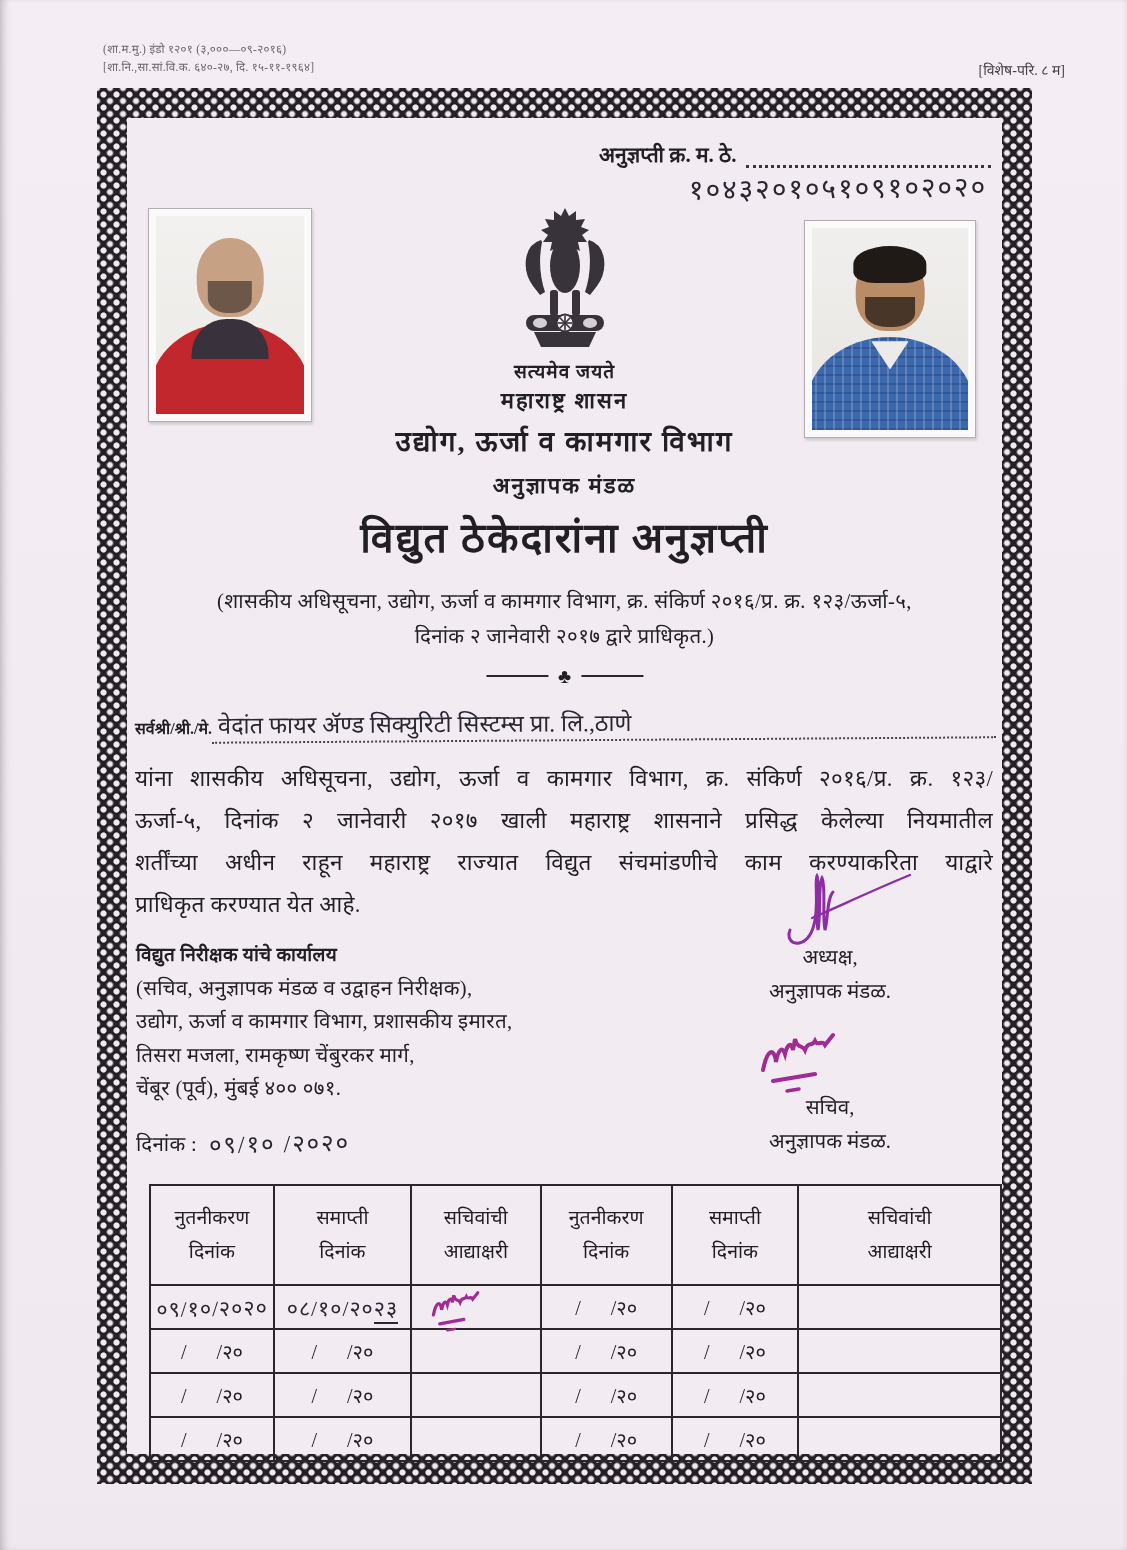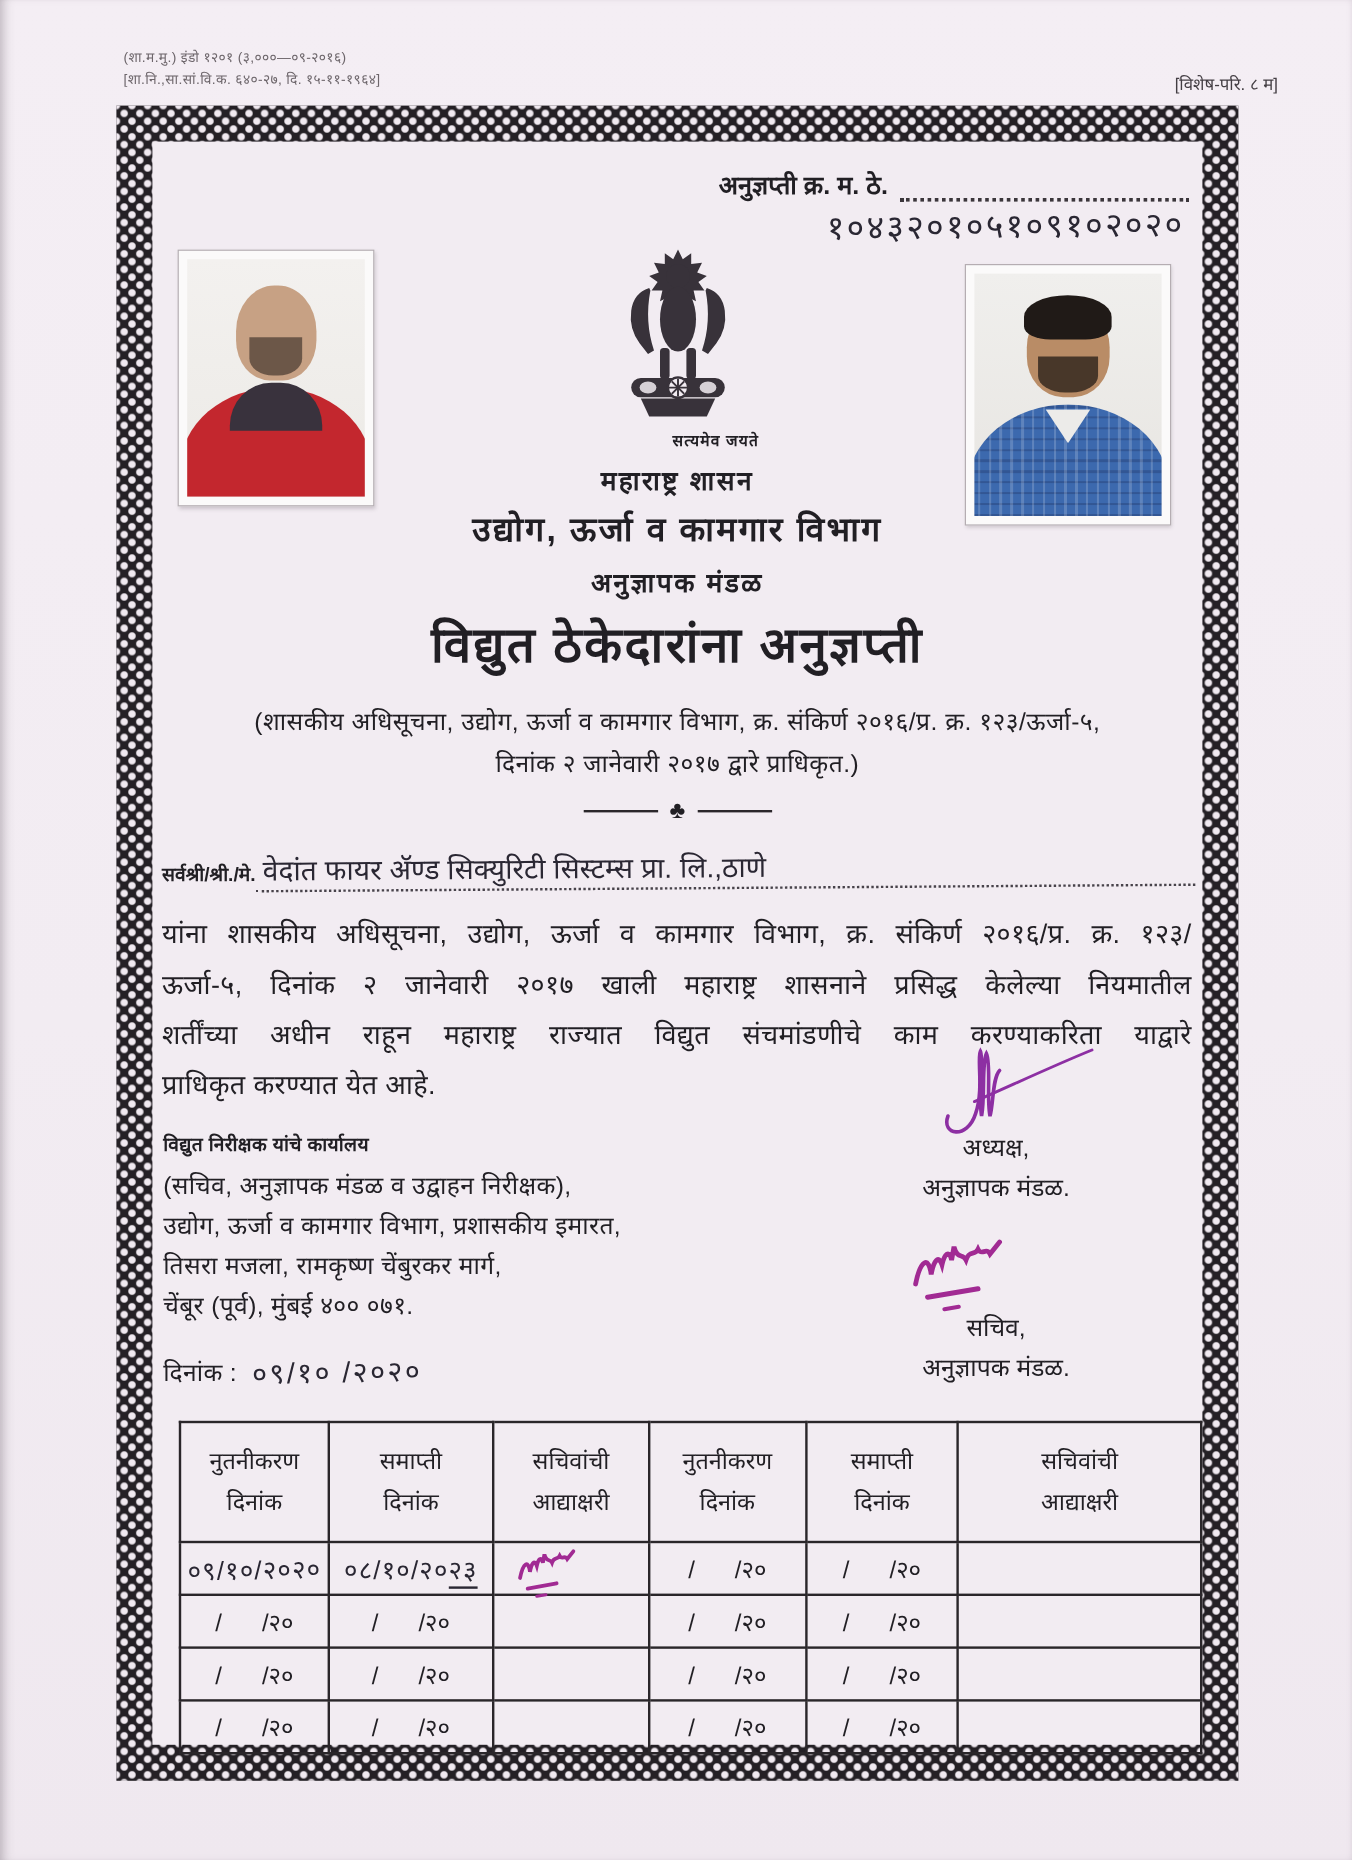--- a/index.html
+++ b/index.html
@@ -1,19 +1,19 @@
 <!DOCTYPE html>
 <html><head>
 <meta charset="utf-8">
 <style>
   html,body{margin:0;padding:0;background:#efe9ef;}
   .page{
     position:relative;width:1127px;height:1550px;overflow:hidden;
     background:linear-gradient(180deg,#f4eef4 0%,#f2ecf2 55%,#efe8ef 100%);
-    font-family:Liberation Sans, sans-serif;color:#211f24;
+    font-family:Liberation Serif, serif;color:#211f24;
     box-shadow:inset 8px 0 10px -6px rgba(70,58,70,.35), inset -3px 0 6px -4px rgba(70,58,70,.18);
   }
   .corner-print{position:absolute;left:103px;top:40px;font-size:11.5px;line-height:1.6;color:#6d666b;letter-spacing:.3px;}
   .special-note{position:absolute;right:62px;top:60px;font-size:14px;color:#433e43;}
 
   
   .frame{
     position:absolute;left:97px;top:88px;width:935px;height:1396px;box-sizing:border-box;padding:30px;
     background-color:#242025;
     background-image:
@@ -44,21 +44,21 @@
   .shirt{position:absolute;bottom:0;left:-4%;width:108%;height:46%;border-radius:50% 50% 0 0/75% 75% 0 0;}
   .p1 .shirt{background:#c3272e;}
   .p1 .collar{position:absolute;bottom:28%;left:50%;transform:translateX(-50%);width:52%;height:20%;background:#39323d;border-radius:45% 45% 0 0/90% 90% 0 0;}
   .p2 .shirt{background:
       repeating-linear-gradient(90deg,rgba(255,255,255,.18) 0 2px,rgba(0,0,0,0) 2px 9px),
       repeating-linear-gradient(0deg,rgba(20,30,70,.25) 0 2px,rgba(0,0,0,0) 2px 9px),
       #3c69ae;}
   .p2 .collar{position:absolute;bottom:30%;left:50%;transform:translateX(-50%);width:24%;height:14%;background:#ecebe9;clip-path:polygon(0 0,50% 100%,100% 0);}
 
   .emblem{position:absolute;left:50%;transform:translateX(-50%);top:86px;}
-  .motto{position:absolute;left:50%;transform:translateX(-50%);top:240px;font-size:13px;font-weight:700;letter-spacing:1px;white-space:nowrap;margin-left:32px;}
+  .motto{position:absolute;left:50%;transform:translateX(-50%);top:240px;font-size:19px;font-weight:700;letter-spacing:1px;white-space:nowrap;}
   .center{position:absolute;left:0;width:100%;text-align:center;}
   .govt-line{top:266px;font-size:22px;font-weight:700;letter-spacing:2px;}
   .dept-line{top:303px;font-size:28px;font-weight:700;letter-spacing:2px;}
   .board-line{top:351px;font-size:22px;font-weight:700;letter-spacing:2px;}
   .main-title{top:390px;font-size:41px;font-weight:700;letter-spacing:2px;}
   .notif{font-size:20.5px;letter-spacing:.4px;}
   .notif1{top:468px;} .notif2{top:503px;}
   .divider{position:absolute;left:50%;transform:translateX(-50%);top:548px;display:flex;align-items:center;gap:10px;}
   .divider .bar{width:62px;height:2.5px;background:#2b272b;}
   .divider .club{font-size:20px;line-height:1;}
@@ -70,21 +70,21 @@
   .body-par{position:absolute;left:8px;width:858px;top:640px;font-size:22.5px;line-height:42px;letter-spacing:.3px;}
   .jline{text-align:justify;text-align-last:justify;}
 
   .sig-chairman{position:absolute;right:88px;top:748px;}
   .sign-block{position:absolute;right:52px;width:240px;text-align:center;font-size:20.5px;line-height:34px;}
   .chairman-block{top:822px;}
   .secretary-block{top:972px;}
   .sig-secretary{position:absolute;left:630px;top:900px;}
 
   .office-block{position:absolute;left:9px;top:820px;font-size:20.5px;line-height:33.5px;letter-spacing:.3px;}
-  .office-block .bold{font-weight:700;font-size:16px;}
+  .office-block .bold{font-weight:700;font-size:19px;}
   .date-line{margin-top:22px;display:flex;align-items:flex-start;}
   .date-value{font-size:24px;margin-left:12px;letter-spacing:2px;transform:rotate(-1deg);}
 
   table.renewal{position:absolute;left:22px;top:1066px;border-collapse:collapse;table-layout:fixed;}
   table.renewal th,table.renewal td{border:2px solid #2a262a;padding:0;}
   table.renewal th{font-weight:400;font-size:19.5px;line-height:1.75;white-space:pre-line;height:98px;vertical-align:middle;border-radius:14px;}
   table.renewal td{height:42px;text-align:center;vertical-align:middle;}
   .cell-print{white-space:pre;font-size:20px;}
   .cell-hw{font-size:21.5px;letter-spacing:1px;white-space:nowrap;transform:rotate(-1deg);}
   .hw-underline{border-bottom:2.5px solid #2a2733;padding-bottom:1px;}

